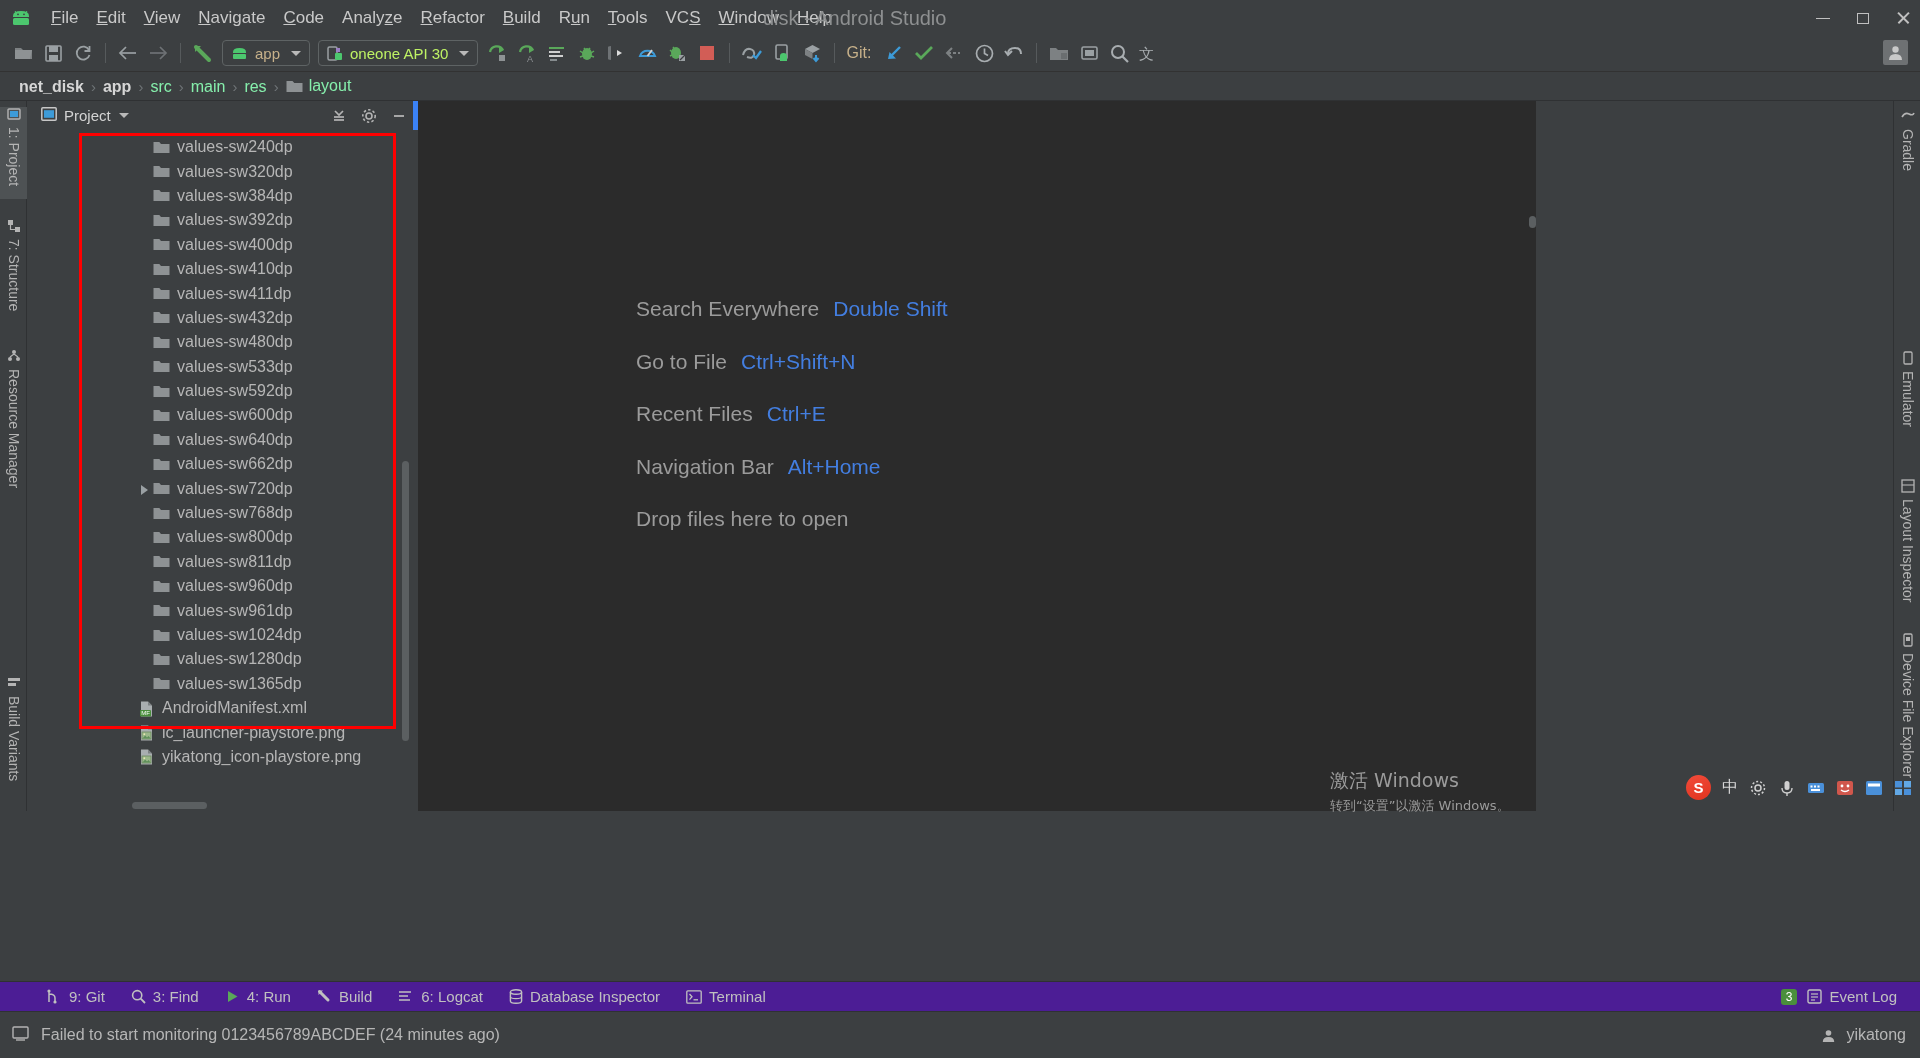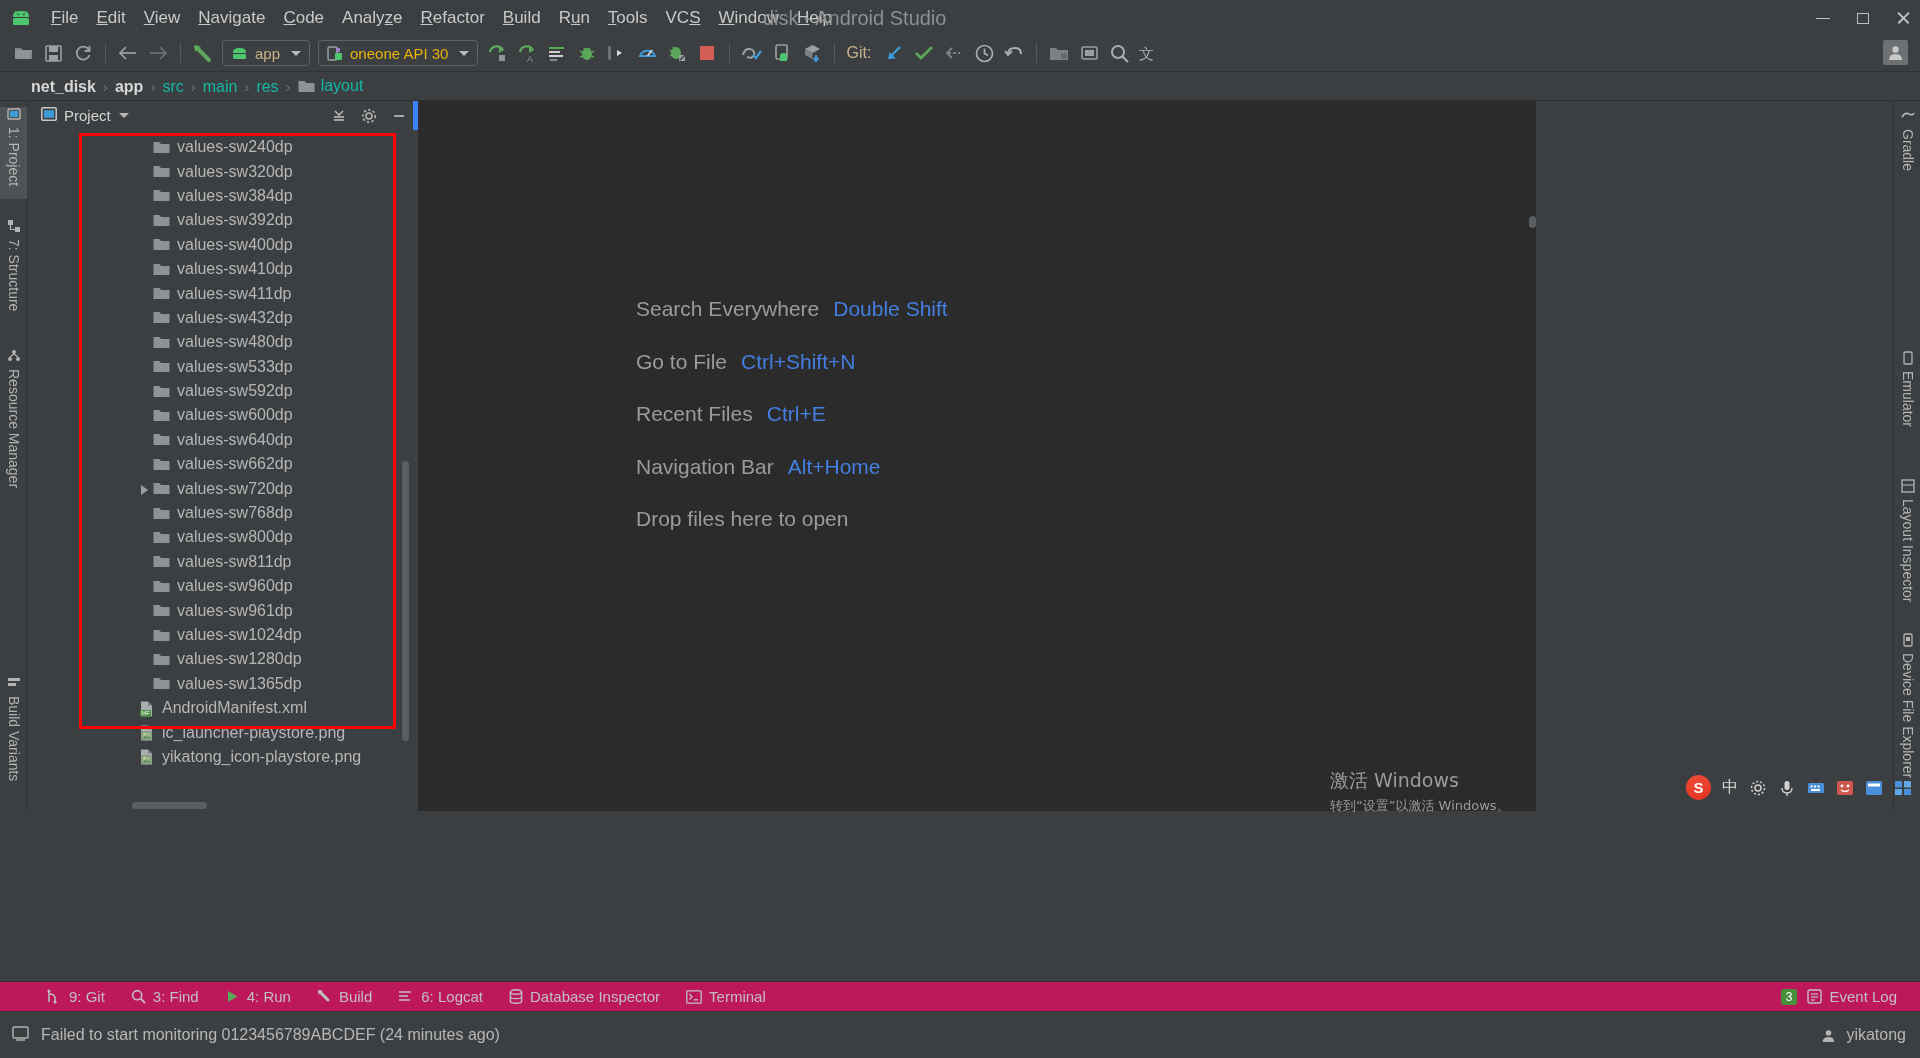--- a/index.html
+++ b/index.html
@@ -44,37 +44,37 @@
   .tb-btn {
     width:30px; height:28px; display:flex; align-items:center; justify-content:center;
     cursor:pointer; position:relative;
   }
   .tb-sep { width:1px; height:20px; background:#565a5c; margin:0 7px; }
   .combo {
     height:26px; border:1px solid #5e6364; border-radius:4px; background:#3c3f41;
     display:flex; align-items:center; padding:0 8px; gap:7px; cursor:pointer;
     font-size:15px; color:#c7b18a; margin:0 4px; white-space:nowrap;
   }
-  .combo.dev { color:#eab308; }
+  .combo.dev { color:#bef264; }
   .caret { width:0;height:0;border-left:5px solid transparent;border-right:5px solid transparent;border-top:5px solid #b9b9b9; margin-left:4px;}
   .git-label { font-size:16px; color:#c7b18a; margin:0 8px 0 4px; }
   .avatar-btn {
     position:absolute; right:12px; top:5px; width:25px;height:25px;
     background:#6e7173; border-radius:2px; display:flex;align-items:center;justify-content:center;
     cursor:pointer;
   }
 
   
   .breadcrumb {
     position:absolute; top:73px; left:0; width:1920px; height:28px;
-    display:flex; align-items:center; padding-left:26px; gap:0px;
+    display:flex; align-items:center; padding-left:14px; gap:0px;
     background:#3c3f41; border-bottom:1px solid #2f3133;
     font-size:16px;
   }
-  .crumb { color:#14b8a6; padding:0 5px; cursor:pointer; white-space:nowrap;}
+  .crumb { color:#86efac; padding:0 5px; cursor:pointer; white-space:nowrap;}
   .crumb.bold { color:#d6d6d6; font-weight:bold; }
   .crumb-sep { color:#6f7477; font-size:15px; padding:0 2px; }
   .crumb-folder { display:inline-block; margin-right:6px; vertical-align:-2px; }
 
   
   .leftstrip {
     position:absolute; top:101px; left:0; width:27px; height:710px;
     background:#3c3f41; border-right:1px solid #2f3133;
   }
   .vlabel {
@@ -152,21 +152,21 @@
   .hint-label { color:#9b9b9b; }
   .hint-key { color:#437ee0; margin-left:14px; }
   .hint-plain { color:#9b9b9b; }
   .ed-scroll-top {
     position:absolute; right:0px; top:115px; width:7px; height:12px; background:#5b5f61;border-radius:4px;
   }
 
   
   .bottombar {
     position:absolute; bottom:47px; left:0; width:1920px; height:30px;
-    background:#be185d; display:flex; align-items:center; padding-left:34px;
+    background:#4c1d95; display:flex; align-items:center; padding-left:34px;
     gap:0px; border-top:1px solid #2f3133;
   }
   .bb-item {
     display:flex; align-items:center; gap:7px; font-size:15px; color:#c0c0c0;
     padding:3px 13px; cursor:pointer; white-space:nowrap;
   }
   .bb-right { position:absolute; right:10px; display:flex; align-items:center; gap:8px;}
   .badge {
     background:#4a8f3c; color:#fff; font-size:12px; border-radius:3px;
     padding:1px 5px; line-height:14px;

